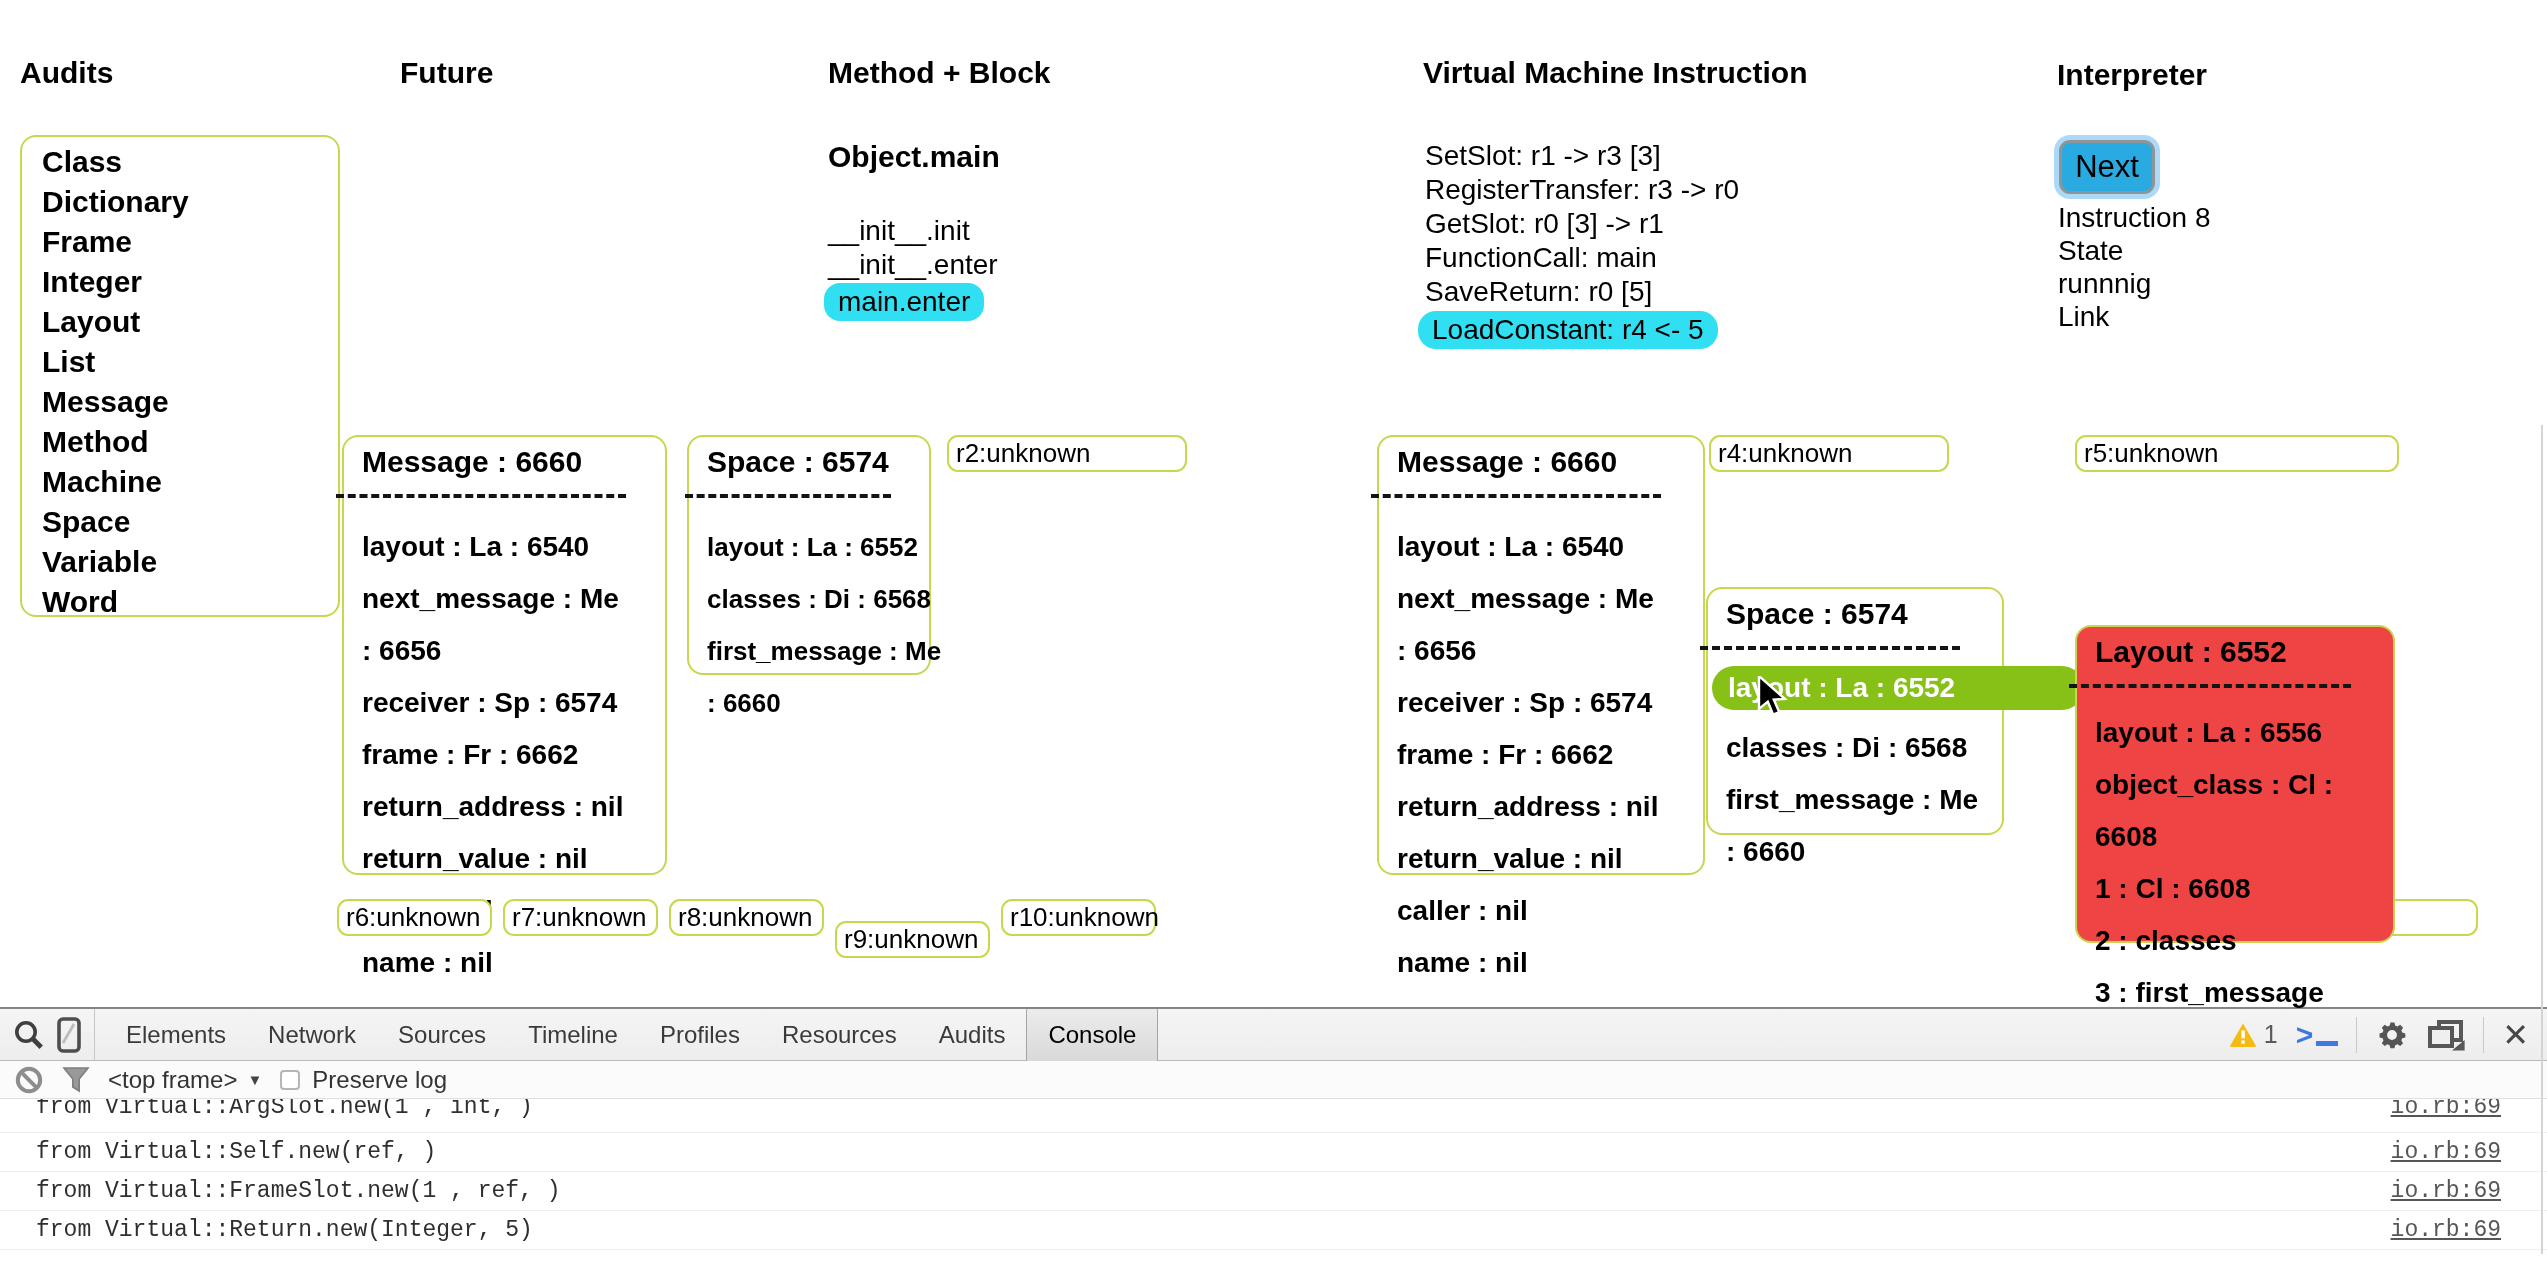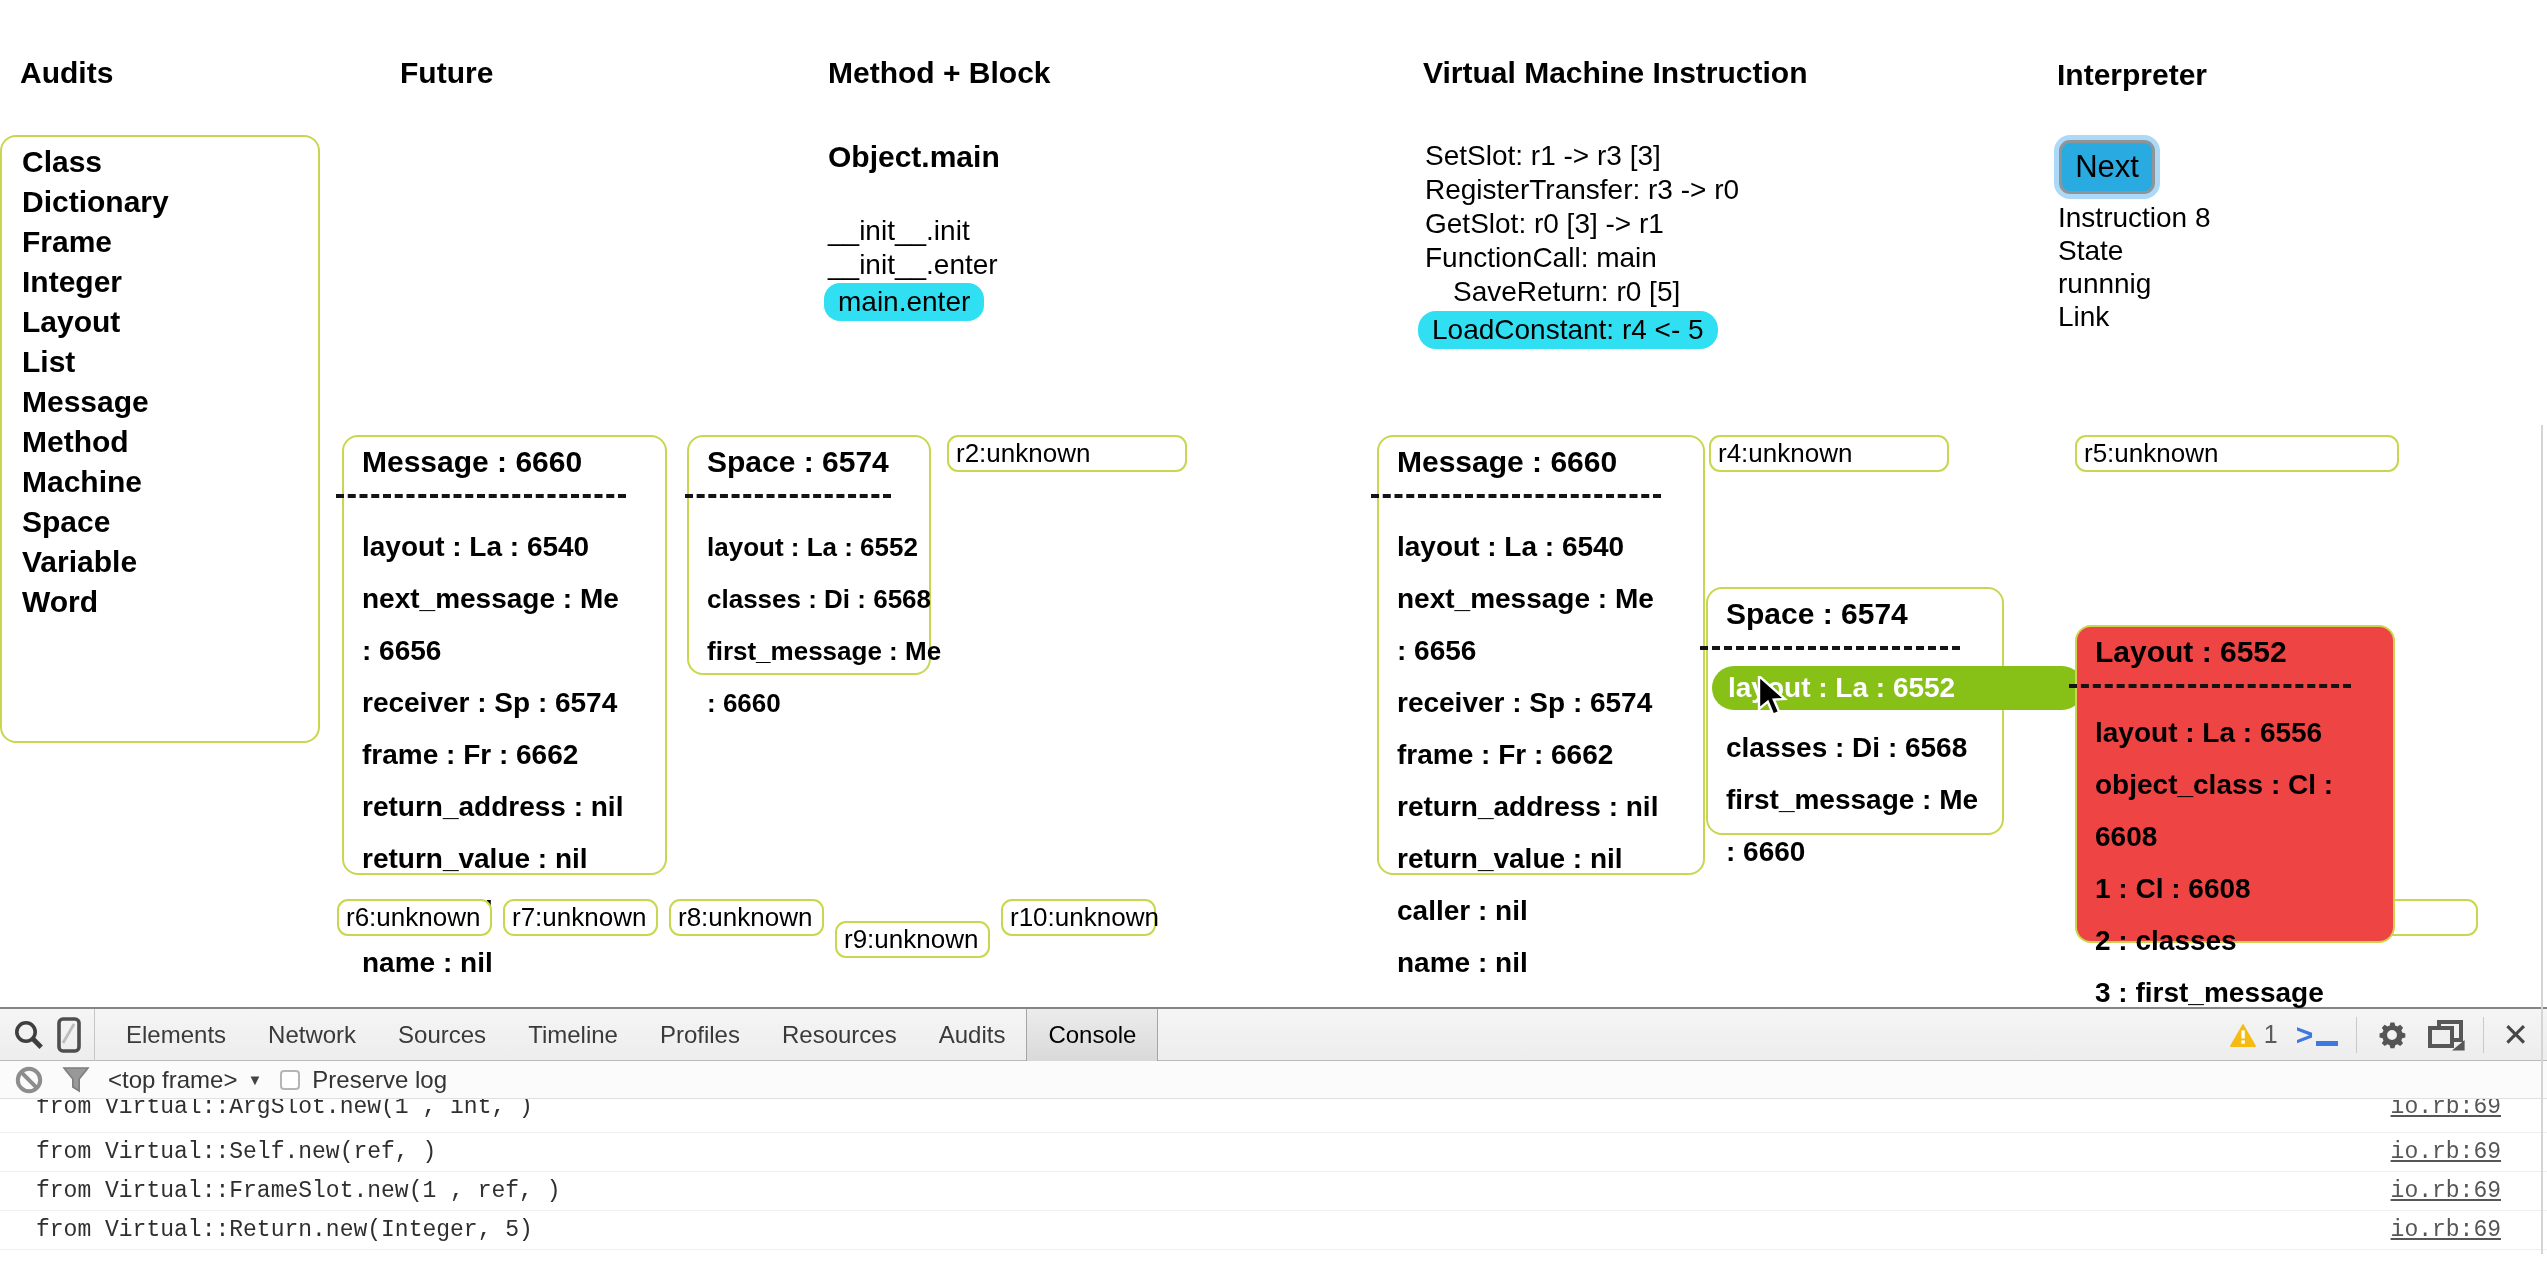--- a/index.html
+++ b/index.html
@@ -9,34 +9,34 @@
 
   
   .hdr { position:absolute; font-weight:bold; font-size:30px; color:#000; white-space:nowrap; }
   #classes-title { left:20px;  top:56px; }
   #future-title  { left:400px; top:56px; }
   #mb-title      { left:828px; top:56px; }
   #vm-title      { left:1423px;top:56px; }
   #interp-title  { left:2057px;top:58px; }
 
   
-  #classes-box { position:absolute; left:0; top:135px; width:320px; height:608px;
+  #classes-box { position:absolute; left:20px; top:135px; width:320px; height:482px;
                  border:2px solid #c9d64f; border-radius:16px; background:#fff; padding:5px 0 0 20px; }
   .cls-item { font-weight:bold; font-size:30px; line-height:40px; color:#000; white-space:nowrap; }
 
   
   #mb-main { position:absolute; left:828px; top:140px; font-weight:bold; font-size:30px; }
   .mb-item { position:absolute; left:828px; font-size:28px; line-height:34px; white-space:nowrap; }
   #mb-item-0 { top:214px; } #mb-item-1 { top:248px; }
   .cyan-pill { background:#30dff2; border-radius:16px; padding:3px 14px; font-size:28px; white-space:nowrap; }
   #mb-active { position:absolute; left:824px; top:283px; }
 
   
   .vm-line { position:absolute; left:1425px; font-size:28px; line-height:33px; white-space:nowrap; }
-  #vm-0 { top:139px; } #vm-1 { top:173px; } #vm-2 { top:207px; } #vm-3 { top:241px; } #vm-4 { top:275px;margin-left:28px; }
+  #vm-0 { top:139px; } #vm-1 { top:173px; } #vm-2 { top:207px; } #vm-3 { top:241px; } #vm-4 { top:275px; }
   #vm-active { position:absolute; left:1418px; top:311px; border-radius:18px; }
 
   
   #next-btn { position:absolute; left:2059px; top:140px; width:96px; height:54px;
               background:#29abe2; border:3px solid #8f9496; border-radius:11px;
               box-shadow:0 0 0 5px #abd9f7; font-size:31px; color:#000;
               font-family:"Liberation Sans",sans-serif; cursor:pointer; }
   .int-line { position:absolute; left:2058px; font-size:28px; line-height:33px; white-space:nowrap; }
   #int-0 { top:201px; } #int-1 { top:234px; } #int-2 { top:267px; } #int-3 { top:300px; }
 

